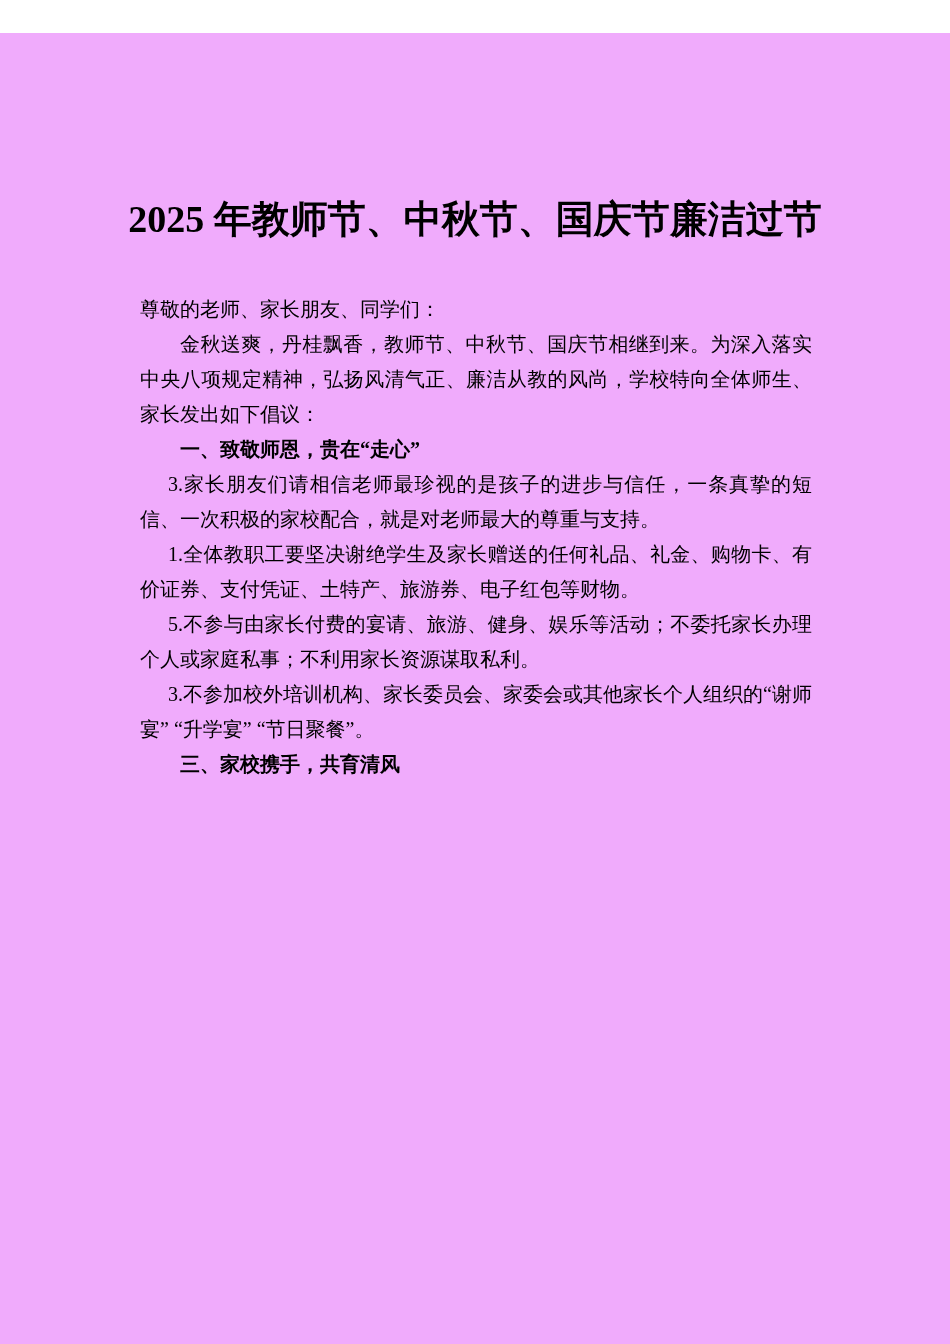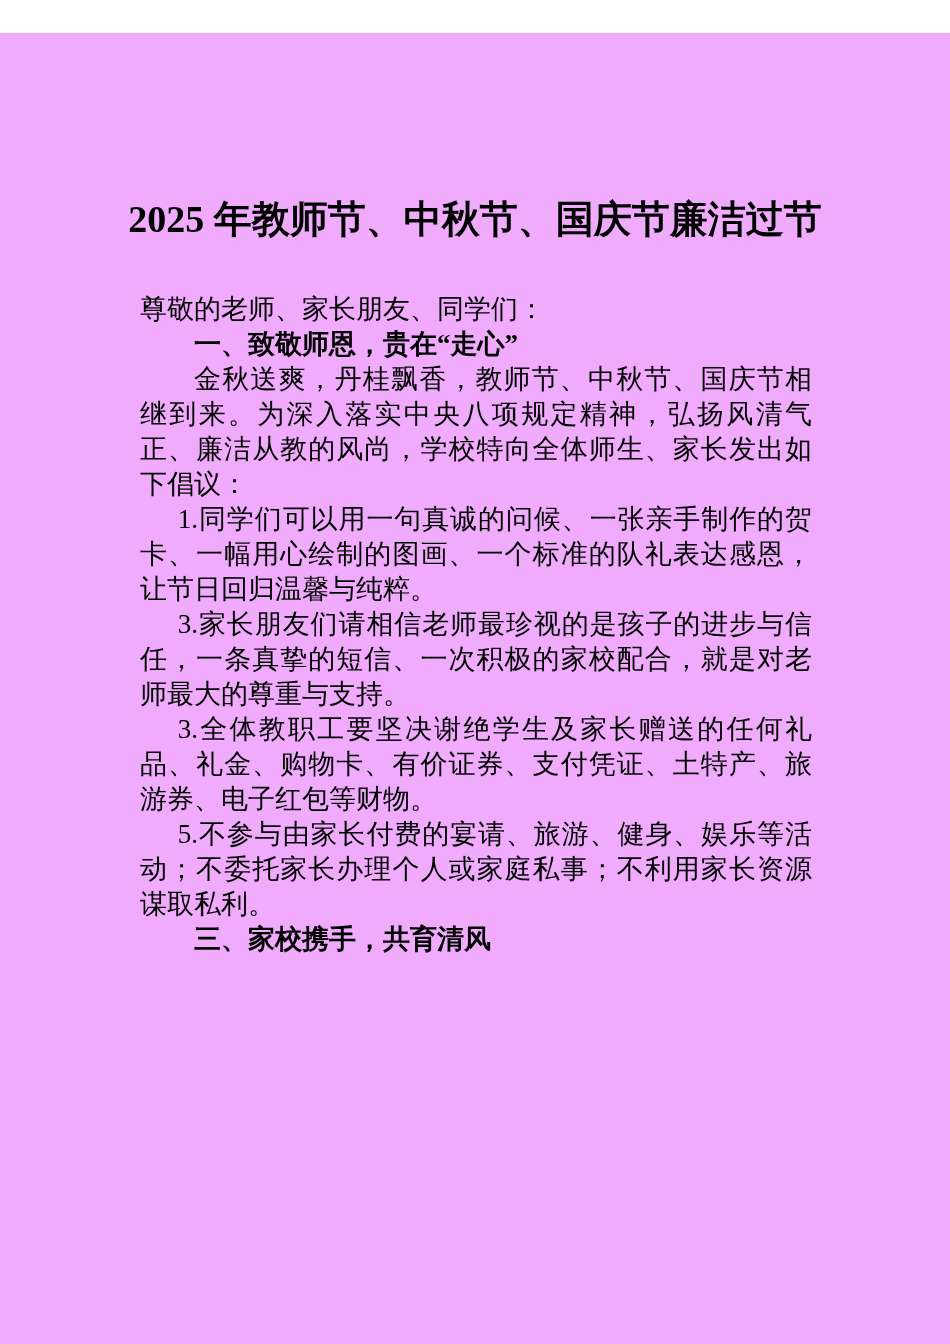--- a/index.html
+++ b/index.html
@@ -24,21 +24,21 @@
     line-height: 66px;
     font-weight: bold;
     text-align: center;
     color: #000000;
     font-family: "Liberation Serif", "DejaVu Serif", serif;
   }
   .title-line { display: block; }
   .doc-body {
     margin: 40px 0 0 140px;
     width: 672px;
-    font-size: 27px;
+    font-size: 20px;
     line-height: 35px;
     text-align: justify;
     text-justify: inter-character;
     color: #000000;
   }
   .doc-body p { margin: 0; padding: 0; }
   .salutation { text-indent: 0; }
   .para { text-indent: 2em; }
   .para.num { text-indent: 1.4em; }
   .heading { font-weight: bold; text-indent: 2em; }
@@ -48,32 +48,32 @@
 
 <div class="page">
 
   <h1 class="doc-title">
     <span class="title-line">2025 年教师节、中秋节、国庆节廉洁过节</span>
   </h1>
 
   <div class="doc-body">
     <p class="salutation">尊敬的老师、家长朋友、同学们：</p>
 
+    <p class="para">金秋送爽，丹桂飘香，教师节、中秋节、国庆节相继到来。为深入落实中央八项规定精神，弘扬风清气正、廉洁从教的风尚，学校特向全体师生、家长发出如下倡议：</p>
+
     <p class="para heading">一、致敬师恩，贵在“走心”</p>
 
-    <p class="para">金秋送爽，丹桂飘香，教师节、中秋节、国庆节相继到来。为深入落实中央八项规定精神，弘扬风清气正、廉洁从教的风尚，学校特向全体师生、家长发出如下倡议：</p>
-
-    <p class="para num">1.同学们可以用一句真诚的问候、一张亲手制作的贺卡、一幅用心绘制的图画、一个标准的队礼表达感恩，让节日回归温馨与纯粹。</p>
 
     <p class="para num">3.家长朋友们请相信老师最珍视的是孩子的进步与信任，一条真挚的短信、一次积极的家校配合，就是对老师最大的尊重与支持。</p>
 
 
-    <p class="para num">3.全体教职工要坚决谢绝学生及家长赠送的任何礼品、礼金、购物卡、有价证券、支付凭证、土特产、旅游券、电子红包等财物。</p>
+    <p class="para num">1.全体教职工要坚决谢绝学生及家长赠送的任何礼品、礼金、购物卡、有价证券、支付凭证、土特产、旅游券、电子红包等财物。</p>
 
     <p class="para num">5.不参与由家长付费的宴请、旅游、健身、娱乐等活动；不委托家长办理个人或家庭私事；不利用家长资源谋取私利。</p>
 
+    <p class="para num">3.不参加校外培训机构、家长委员会、家委会或其他家长个人组织的“谢师宴” “升学宴” “节日聚餐”。</p>
 
 
     <p class="para heading">三、家校携手，共育清风</p>
 
   </div>
 
 </div>
 
 </body></html>

